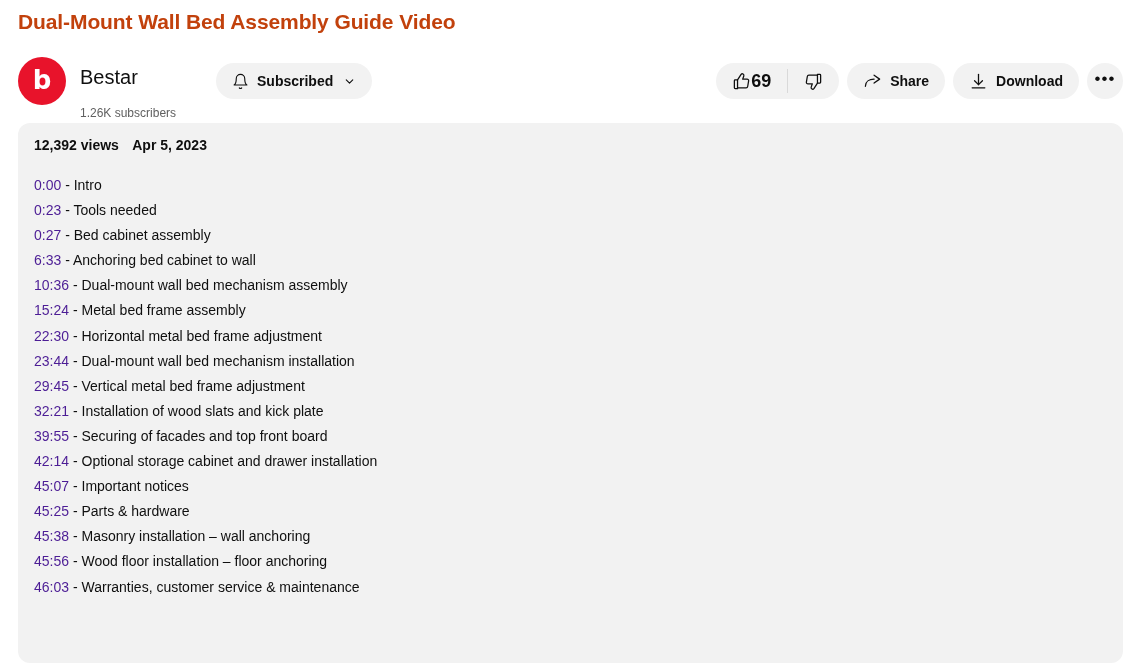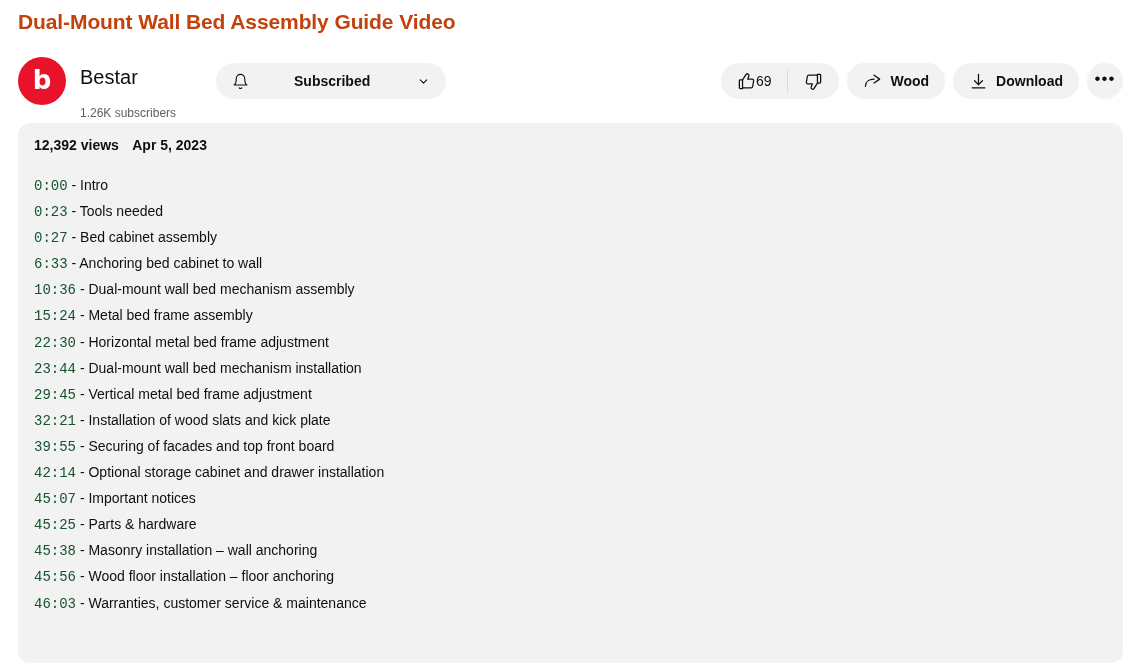--- a/index.html
+++ b/index.html
@@ -80,21 +80,20 @@
     border-radius: 18px;
     background: #f2f2f2;
     display: flex;
     align-items: center;
     padding: 0 16px;
     cursor: pointer;
     font-size: 14px;
     font-weight: bold;
     color: #0f0f0f;
     white-space: nowrap;
-    gap: 37px;
   }
   .subscribed-btn .bell {
     margin-right: 8px;
     display: flex;
     align-items: center;
   }
   .subscribed-btn .chev {
     margin-left: 10px;
     display: flex;
     align-items: center;
@@ -135,22 +134,22 @@
   }
   .pill .ico {
     display: flex;
     align-items: center;
   }
   .pill .ico + .lbl {
     margin-left: 8px;
   }
   .like-count {
     margin-left: 0;
-    font-size: 14px;
-    font-weight: normal;
+    font-size: 18px;
+    font-weight: bold;
   }
   .more-btn {
     width: 36px;
     height: 36px;
     border-radius: 50%;
     background: #f2f2f2;
     display: flex;
     align-items: center;
     justify-content: center;
     cursor: pointer;
@@ -179,23 +178,22 @@
     margin-bottom: 18px;
   }
   .meta-line .views { margin-right: 10px; }
   .chapter {
     font-size: 14px;
     line-height: 25.1px;
     color: #0f0f0f;
     white-space: nowrap;
   }
   .chapter .ts {
-    color: #14532d;
-    cursor: pointer;
-    font-family: Liberation Mono, monospace;
+    color: #4c1d95;
+    cursor: pointer;
   }
 </style>
 </head>
 <body>
 
 <div class="page">
 
   <h1 class="video-title">Dual-Mount Wall Bed Assembly Guide Video</h1>
 
   <div class="owner-row">
@@ -247,21 +245,21 @@
         </div>
       </div>
 
       <div class="pill">
         <span class="ico">
           <svg width="19" height="19" viewBox="0 0 24 24" fill="none" stroke="#0f0f0f" stroke-width="1.6" stroke-linecap="round" stroke-linejoin="round">
             <path d="M3 18c0-6 5-9 11-9"></path>
             <polyline points="14 4 21 9 14 14"></polyline>
           </svg>
         </span>
-        <span class="lbl">Wood</span>
+        <span class="lbl">Share</span>
       </div>
 
       <div class="pill">
         <span class="ico">
           <svg width="19" height="19" viewBox="0 0 24 24" fill="none" stroke="#0f0f0f" stroke-width="1.6" stroke-linecap="round" stroke-linejoin="round">
             <line x1="12" y1="3" x2="12" y2="16"></line>
             <polyline points="7 11 12 16 17 11"></polyline>
             <line x1="4" y1="20" x2="20" y2="20"></line>
           </svg>
         </span>

